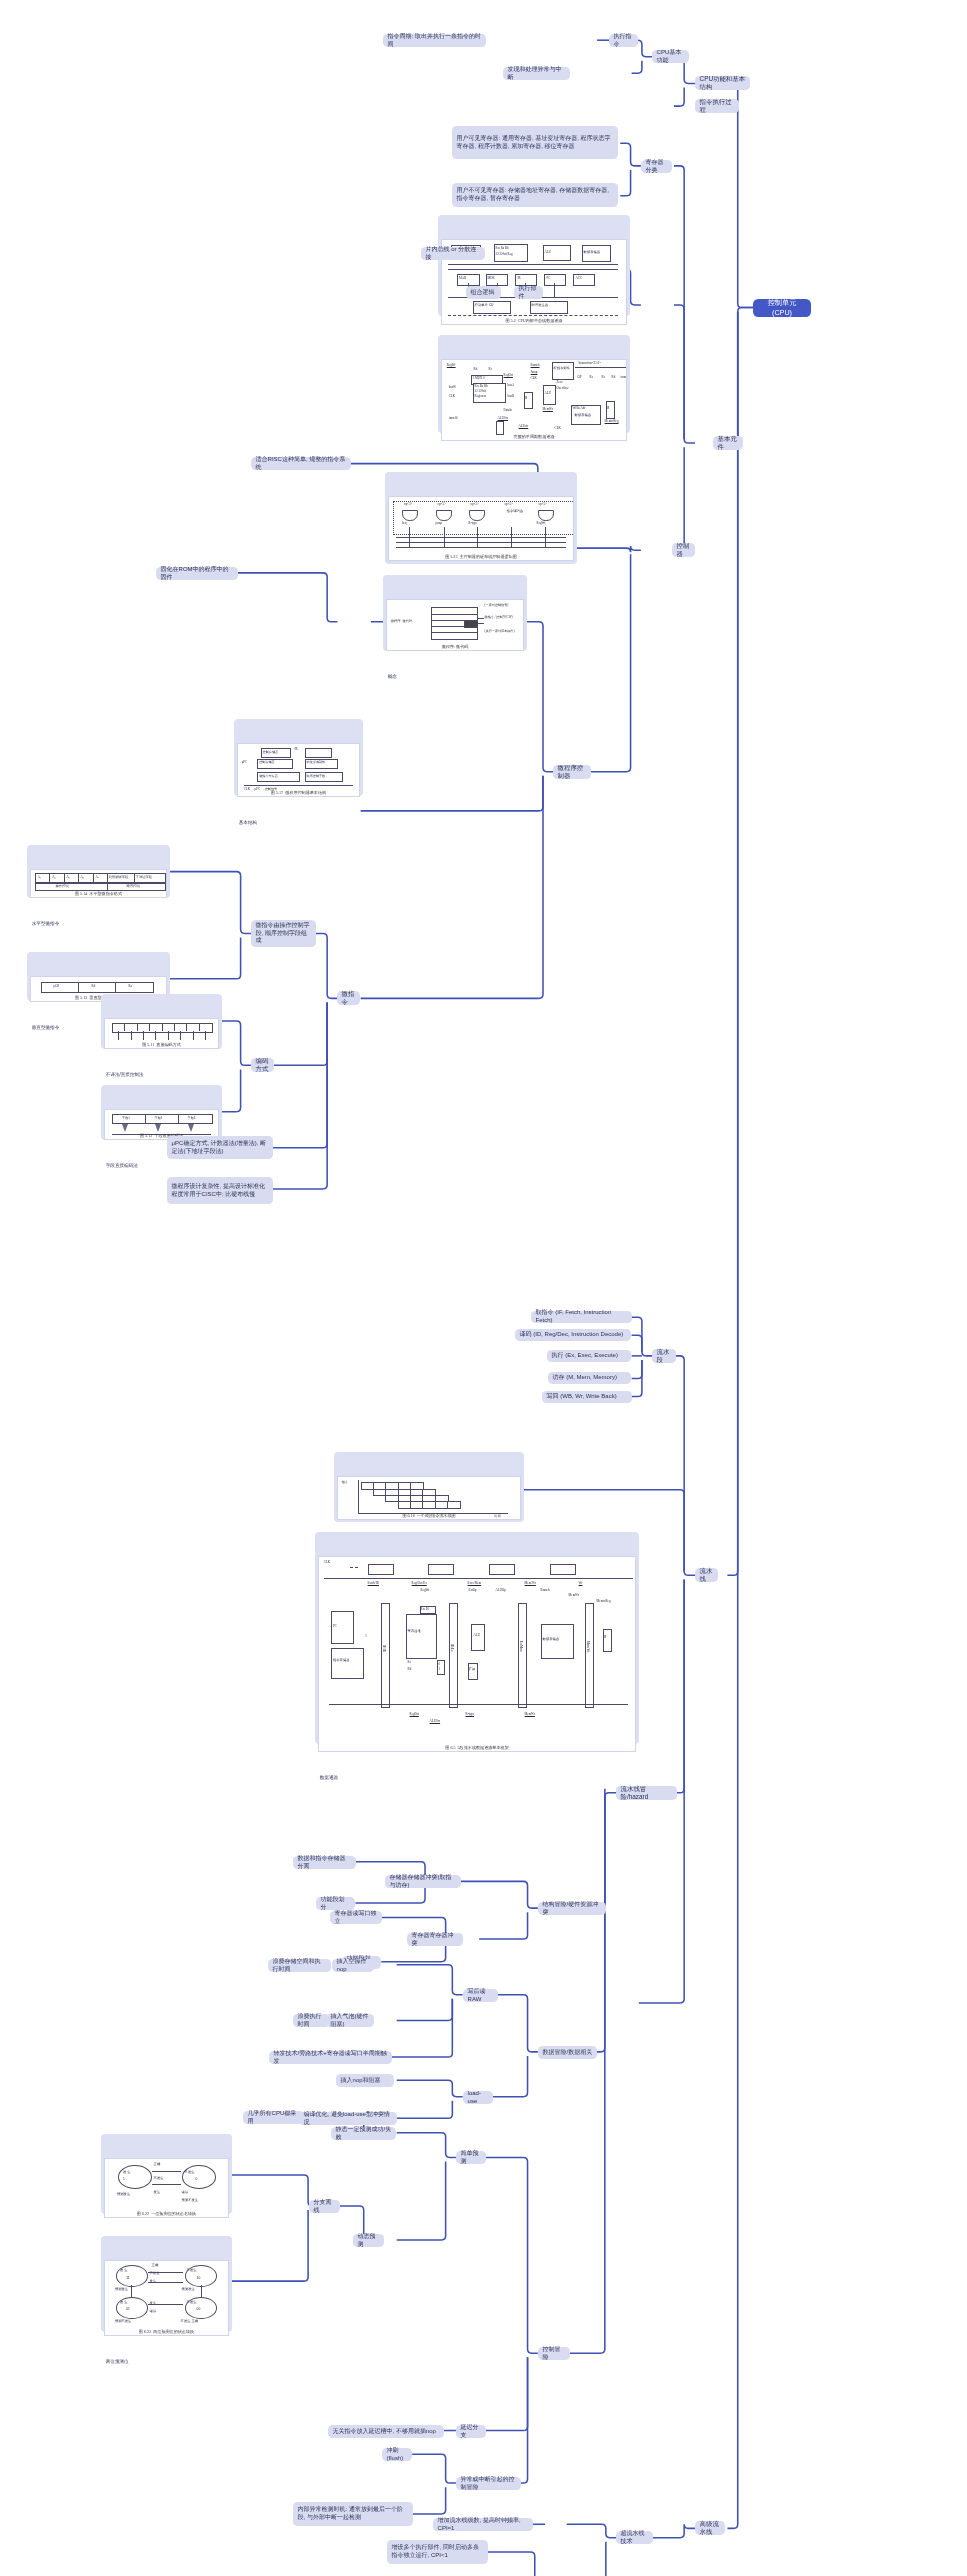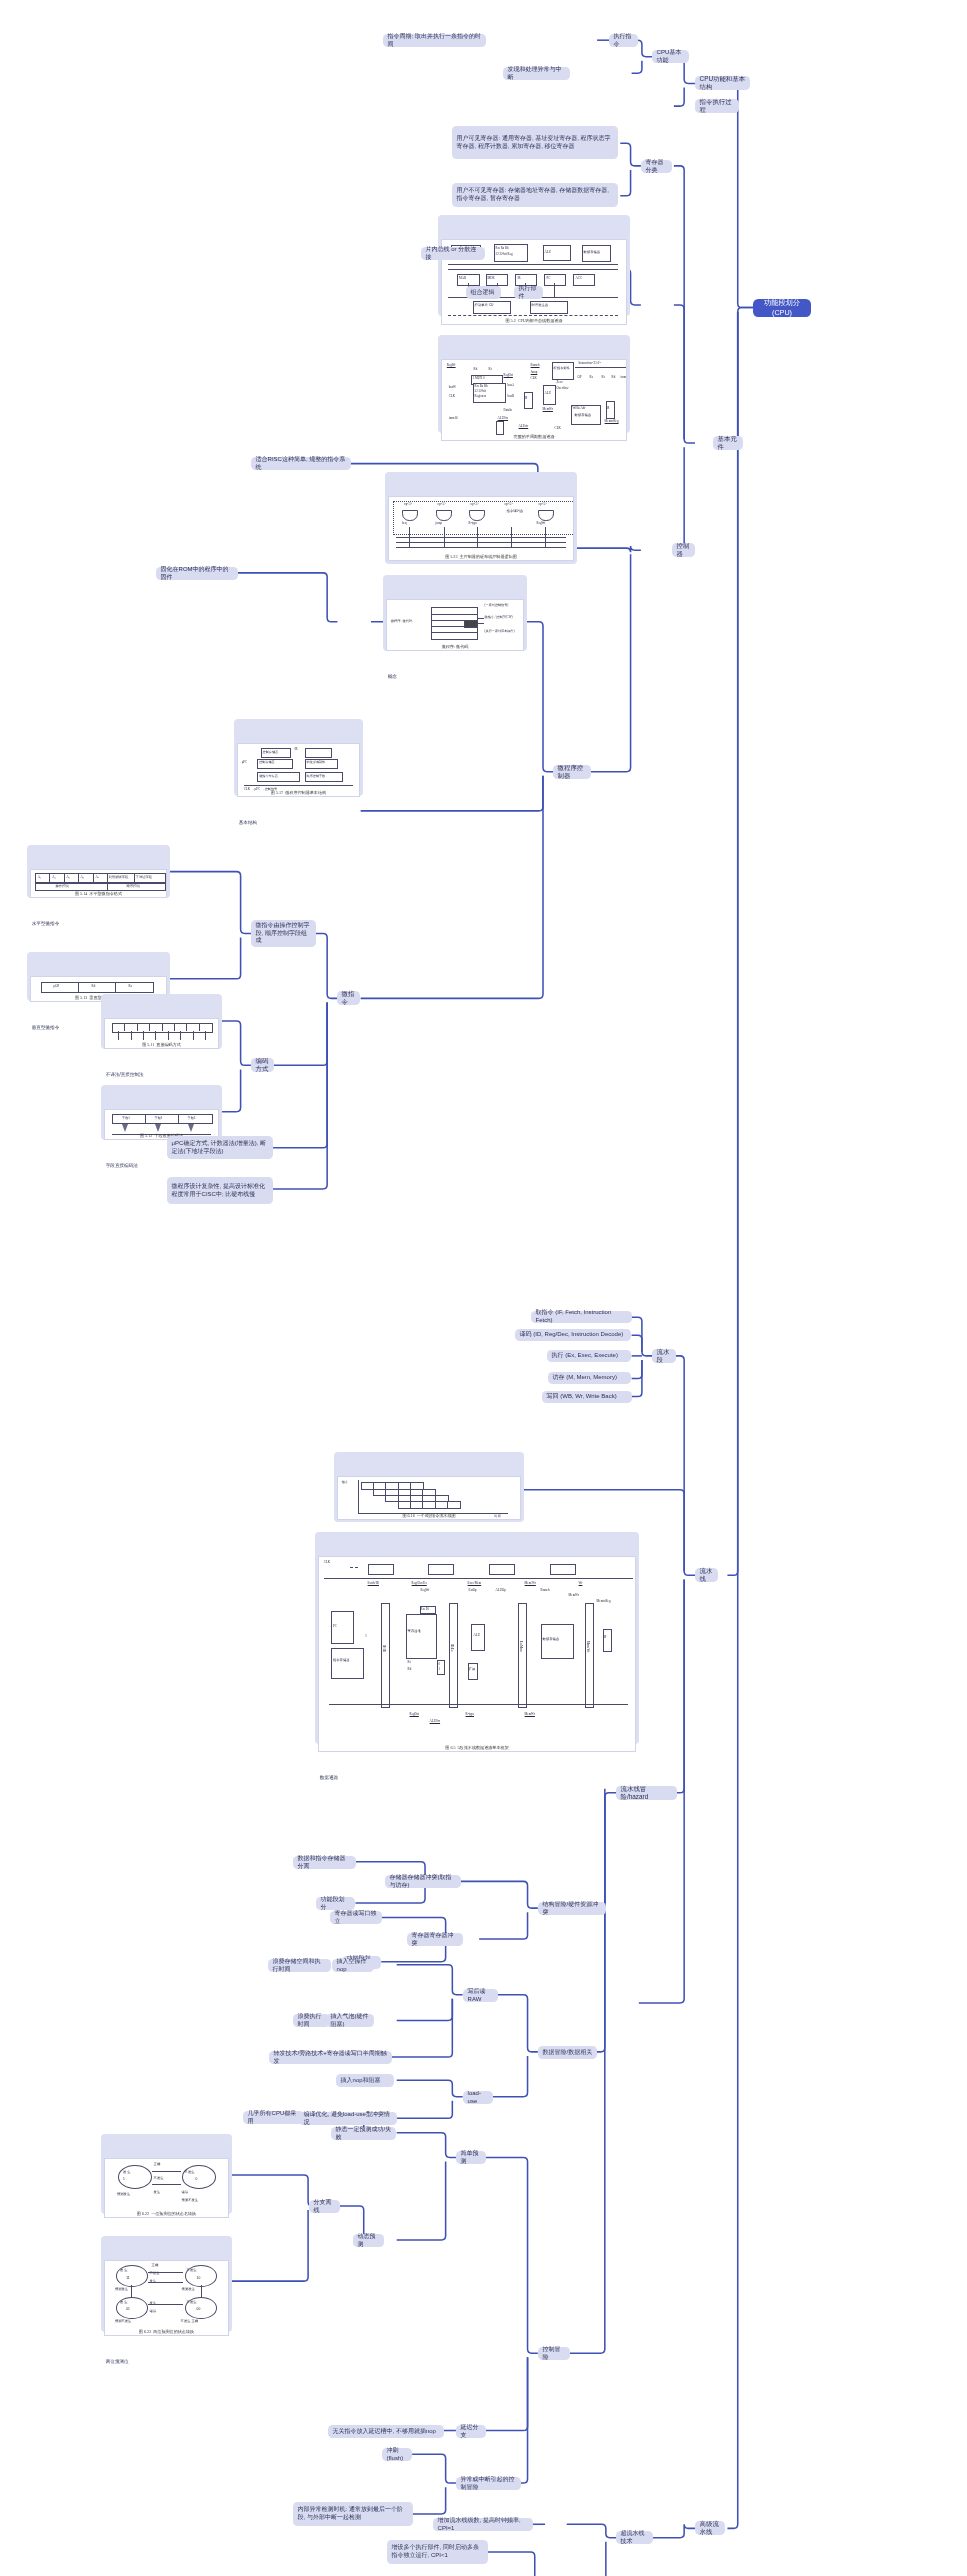--- a/index.html
+++ b/index.html
@@ -233,21 +233,21 @@
     <path d="M1058 4900 L1046 4900 L1034 4900"></path>
 
     <path d="M1058 5038 L1046 5038 Q1038 5038 1038 5030 L1038 4962 Q1038 4954 1030 4954 L945 4954"></path>
     <path d="M1038 5046 L1038 5024 " style="display:none"></path>
     <path d="M1038 5038 L1038 5022 Q1038 5014 1030 5014 L945 5014" style="display:none"></path>
     <path d="M1038 5038 L1038 5038 L945 5038"></path>
     <path name="dyn" d="M1038 5046 L1038 5100 Q1038 5108 1030 5108 L945 5108"></path>
   </svg>
 
   <div class="node center" style="left:753px; top:299px; width:58px; height:17.5px;">
-    <span>功能段划分(CPU)</span>
+    <span>控制单元(CPU)</span>
   </div>
 
   <div class="node t1" style="left:695px; top:76px; width:55px; height:14.4px;">
     <span>CPU功能和基本结构</span>
   </div>
 
   <div class="node t1" style="left:695px; top:99px; width:44px; height:14.4px;">
     <span>指令执行过程</span>
   </div>
 

